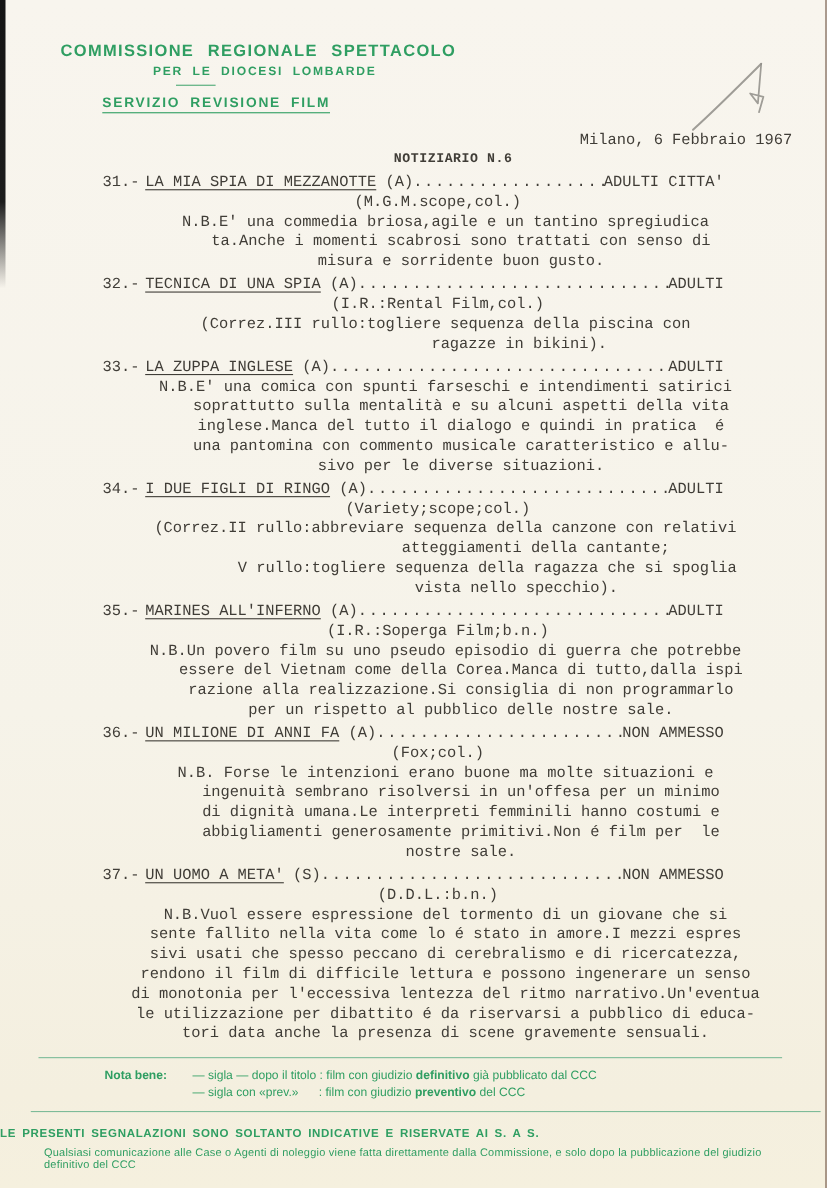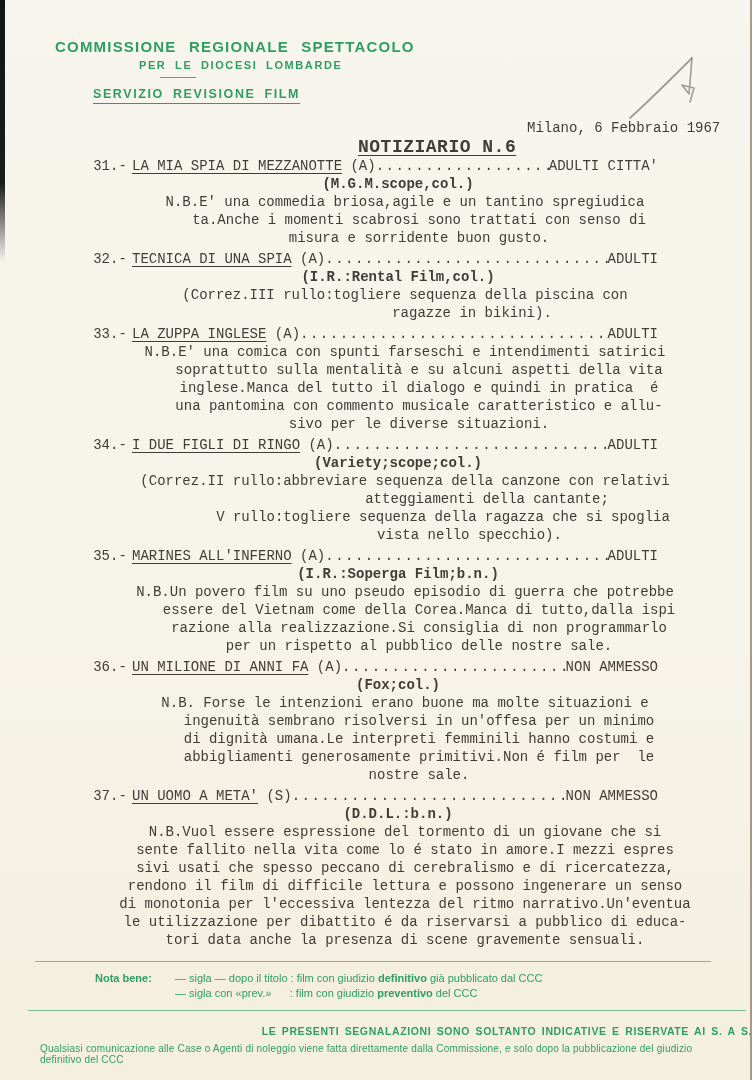--- a/index.html
+++ b/index.html
@@ -16,47 +16,47 @@
   
   .lh{position:absolute;left:55px;top:38px;color:#2f9e62;}
   .org1{font-size:15px;font-weight:700;letter-spacing:1.2px;word-spacing:7px;}
   .org2{font-size:11px;font-weight:700;letter-spacing:1.6px;word-spacing:4px;margin:4px 0 0 40px;padding-left:44px;}
   .dash-div{width:36px;border-top:1.5px solid #2f9e62;margin:6px 0 6px 105px;opacity:.85;}
   .org3{display:inline-block;font-size:12.5px;font-weight:700;letter-spacing:1.6px;word-spacing:4px;
         margin-left:38px;border-bottom:1.5px solid #2f9e62;padding-bottom:2px;}
   
   .tw{font-family:"Liberation Mono","DejaVu Sans Mono",monospace;color:#403d37;}
   .dateline{position:absolute;left:527px;top:120px;font-size:14px;}
-  .doc-title{position:absolute;left:358px;top:137px;font-size:18px;font-weight:700;
-             letter-spacing:.5px;text-decoration:underline;text-underline-offset:3px;}
+  .doc-title{position:absolute;left:358px;top:137px;font-size:12px;font-weight:700;
+             letter-spacing:.5px;text-underline-offset:3px;}
   .list{position:absolute;left:88px;top:157px;width:620px;font-size:14px;line-height:18px;}
   .item{margin-bottom:3px;text-align:center;}
   .row{display:flex;align-items:baseline;width:570px;}
   .num{flex:none;width:44px;}
   .ftitle{flex:none;text-decoration:underline;text-underline-offset:3px;text-decoration-thickness:1px;}
   .sigla{flex:none;white-space:pre;}
   .leader{flex:1;overflow:hidden;white-space:nowrap;}
   .leader::after{content:"......................................................................................";letter-spacing:1.5px;}
   .rating{flex:none;white-space:pre;}
   .line{white-space:pre;}
-  .l0{margin-left:0;font-weight:bold;}
+  .l0{margin-left:0;}
   .l1{margin-left:14px;}
   .l2{margin-left:42px;}
   .c1{margin-left:148px;}
   .c2{margin-left:178px;}
   .c3{margin-left:90px;}
   .c4{margin-left:143px;}
   
   .rule1{position:absolute;left:35px;top:961px;width:676px;border-top:1.5px solid #5fae87;opacity:.8;}
   .rule2{position:absolute;left:28px;top:1010px;width:718px;border-top:1.5px solid #5fae87;opacity:.8;}
   .notabene{position:absolute;left:95px;top:971px;color:#2f9e62;font-size:11px;line-height:15px;display:flex;}
   .nb-label{font-weight:700;width:80px;flex:none;}
   .nb-lines{white-space:pre;}
   .nb-lines b{font-weight:700;}
-  .notice{position:absolute;left:0;right:0;top:1025px;text-align:right;color:#2f9e62;
+  .notice{position:absolute;left:0;right:0;top:1025px;text-align:left;color:#2f9e62;
           font-size:10.5px;font-weight:700;letter-spacing:.6px;word-spacing:2px;}
   .smallprint{position:absolute;left:40px;top:1043px;width:672px;color:#2f9e62;
               font-size:10px;letter-spacing:.2px;}
   .pencil{position:absolute;left:612px;top:42px;}
 </style>
 </head>
 <body>
 
 <div class="page">
 

